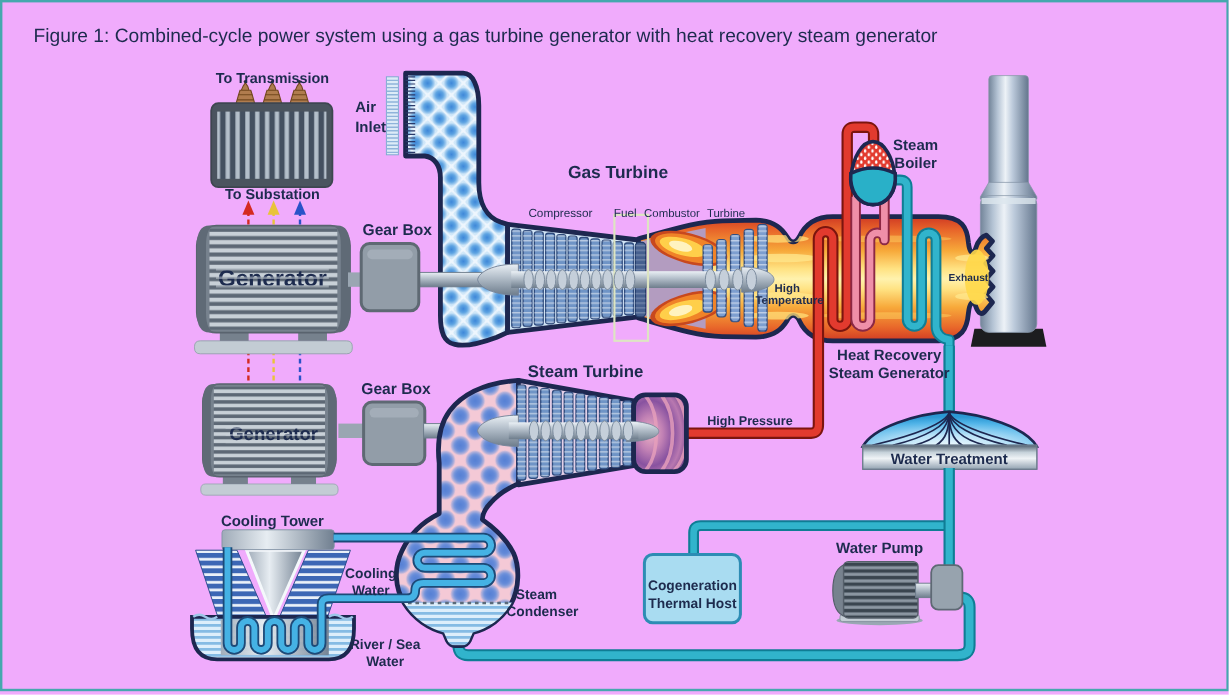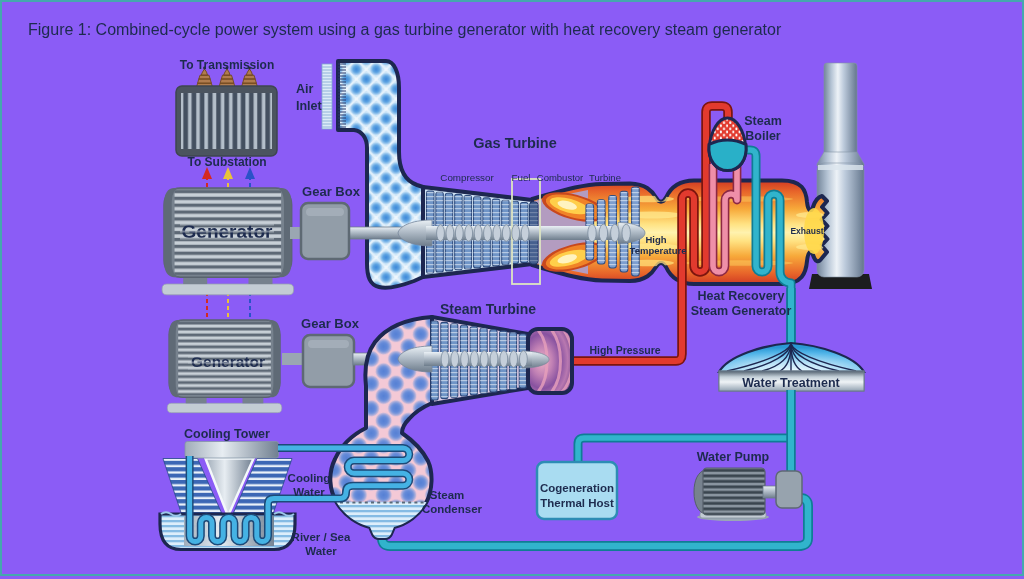--- a/index.html
+++ b/index.html
@@ -1,16 +1,16 @@
 <!DOCTYPE html>
 <html><head>
 <meta charset="utf-8">
 <style>
 html,body{margin:0;padding:0;background:#fff;}
-#wrap{position:relative;width:1024px;height:579px;background:#8b5cf6;overflow:hidden;}
+#wrap{position:relative;width:1024px;height:579px;background:#f0abfc;overflow:hidden;}
 svg{position:absolute;left:0;top:0;}
 .t{font-family:"Liberation Sans",sans-serif;fill:#1d2b4e;font-weight:bold;}
 .n{font-family:"Liberation Sans",sans-serif;fill:#1d2b4e;font-weight:normal;}
 </style>
 </head>
 <body>
 <div id="wrap">
 <svg width="1024" height="579" viewBox="0 0 1024 579">
 <defs>
 

